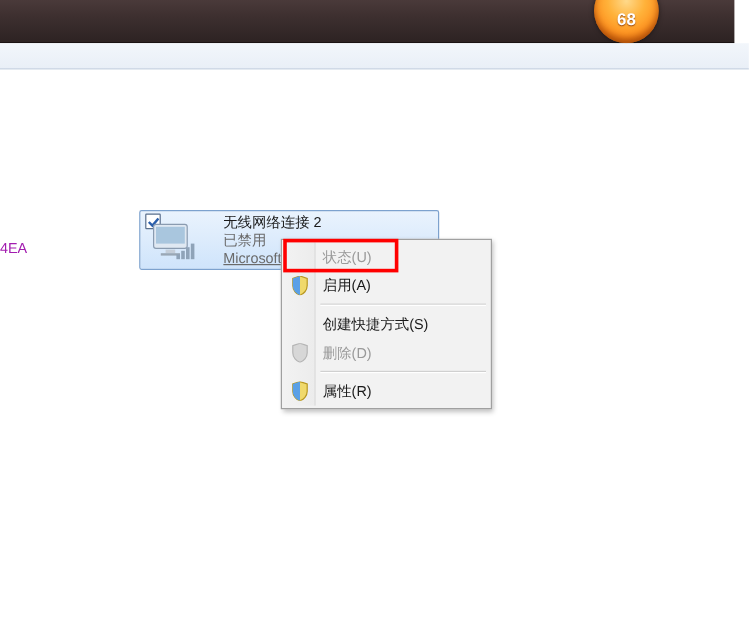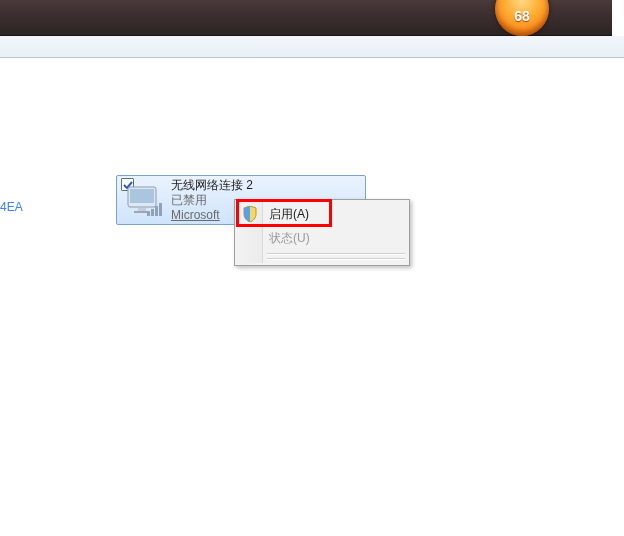--- a/index.html
+++ b/index.html
@@ -26,38 +26,38 @@
       background: linear-gradient(to bottom, #f2f6fb 0%, #e9eff7 100%);
       border-bottom: 1px solid #b7c6d9;
     }
     
     .content {
       position: absolute; left: 0; top: 58px; width: 624px; height: 478px;
       background: #fff;
     }
     
     .left-fragment {
-      position: absolute; left: 0; top: 142px; color: #3b82f6; line-height: 15px;
+      position: absolute; left: 0; top: 142px; color: #a21caf; line-height: 15px;
     }
     
     .adapter-item {
       position: absolute; left: 116px; top: 117px; width: 250px; height: 50px;
       background: linear-gradient(to bottom, #eaf3fd 0%, #cfe4fb 100%);
       border: 1px solid #7da2ce; border-radius: 2px;
       padding: 2px 4px; display: flex; align-items: flex-start;
     }
     .adapter-icon-wrap { position: relative; width: 44px; height: 44px; }
     .adapter-check {
       position: absolute; top: 0; left: 0; width: 13px; height: 13px;
       background: #fff; border: 1px solid #5a6f8c; border-radius: 1px;
       display: flex; align-items: center; justify-content: center;
     }
     .adapter-check svg { width: 10px; height: 10px; }
     .monitor { position: absolute; left: 6px; top: 6px; }
-    .adapter-text { margin-left: 6px; line-height: 15px; color: #222; overflow: hidden; }
+    .adapter-text { margin-left: 21px; line-height: 15px; color: #222; overflow: hidden; }
     .adapter-text .line1 { color: #1a1a1a; white-space: nowrap; }
     .adapter-text .line2 { color: #6a6a6a; white-space: nowrap; }
     .adapter-text .line3 { color: #6a6a6a; white-space: nowrap; text-decoration: underline; }
     
     .context-menu {
       position: absolute; left: 234px; top: 141px; width: 176px;
       background: #f2f2f2;
       border: 1px solid #a0a0a0;
       box-shadow: 2px 2px 4px rgba(0,0,0,.25);
       padding: 2px;
@@ -129,35 +129,55 @@
     <div class="adapter-text">
       <div class="line1">无线网络连接 2</div>
       <div class="line2">已禁用</div>
       <div class="line3">Microsoft</div>
     </div>
   </div>
 
   <div class="context-menu">
     <div class="icon-col"></div>
 
+    <div class="menu-item disabled">
+      <span>状态(U)</span>
+    </div>
     <div class="menu-item">
       <span class="mi-icon">
         <svg class="shield" viewBox="0 0 14 16">
             <path d="M7 0 L13 2 V8 C13 12 10 15 7 16 C4 15 1 12 1 8 V2 Z" fill="#f0d96b" stroke="#b89720"></path>
             <path d="M7 0 L7 16 C4 15 1 12 1 8 V2 Z" fill="#5aa0e6"></path>
           </svg>
       </span>
       <span>启用(A)</span>
     </div>
+
+    <div class="menu-sep"></div>
+
+    <div class="menu-item">
+      <span>创建快捷方式(S)</span>
+    </div>
     <div class="menu-item disabled">
-      <span>状态(U)</span>
+      <span class="mi-icon">
+        <svg class="shield" viewBox="0 0 14 16">
+            <path d="M7 0 L13 2 V8 C13 12 10 15 7 16 C4 15 1 12 1 8 V2 Z" fill="#d7d7d7" stroke="#b5b5b5"></path>
+          </svg>
+      </span>
+      <span>删除(D)</span>
     </div>
 
     <div class="menu-sep"></div>
 
-
-    <div class="menu-sep"></div>
-
+    <div class="menu-item">
+      <span class="mi-icon">
+        <svg class="shield" viewBox="0 0 14 16">
+            <path d="M7 0 L13 2 V8 C13 12 10 15 7 16 C4 15 1 12 1 8 V2 Z" fill="#f0d96b" stroke="#b89720"></path>
+            <path d="M7 0 L7 16 C4 15 1 12 1 8 V2 Z" fill="#5aa0e6"></path>
+          </svg>
+      </span>
+      <span>属性(R)</span>
+    </div>
   </div>
 
   <div class="highlight-box"></div>
 
 </div>
 
 </body></html>

